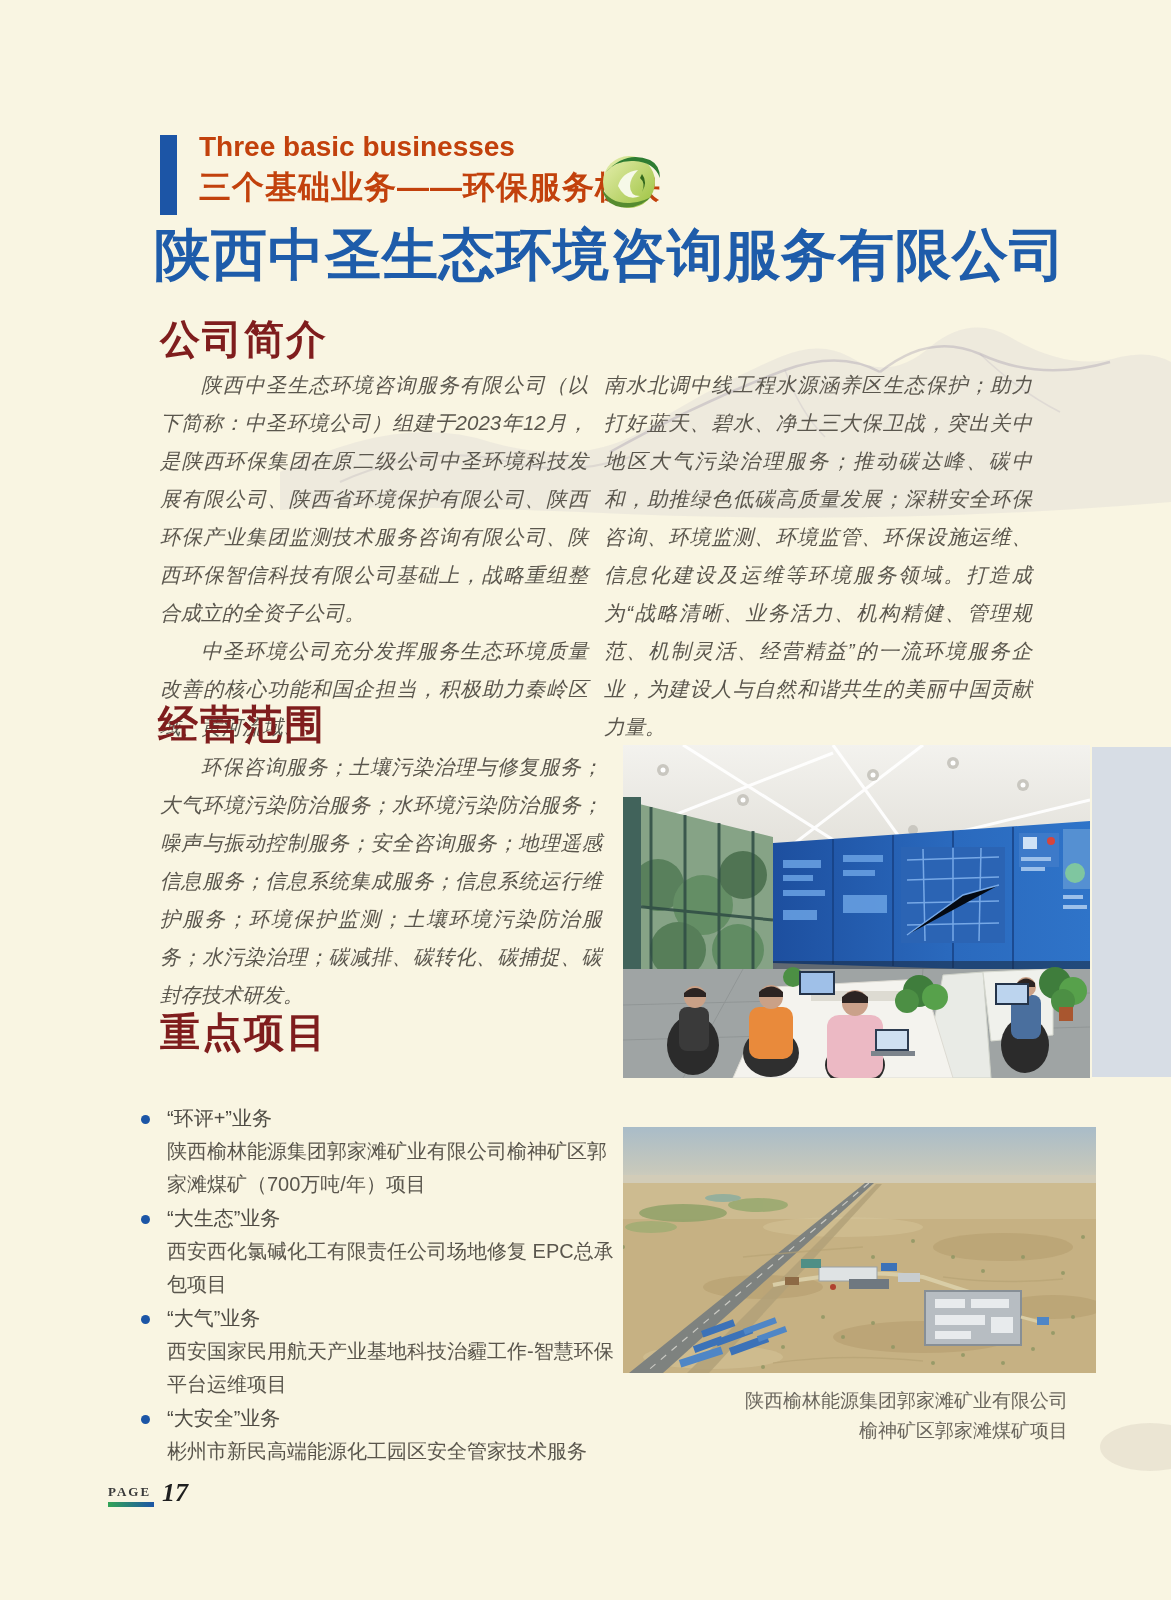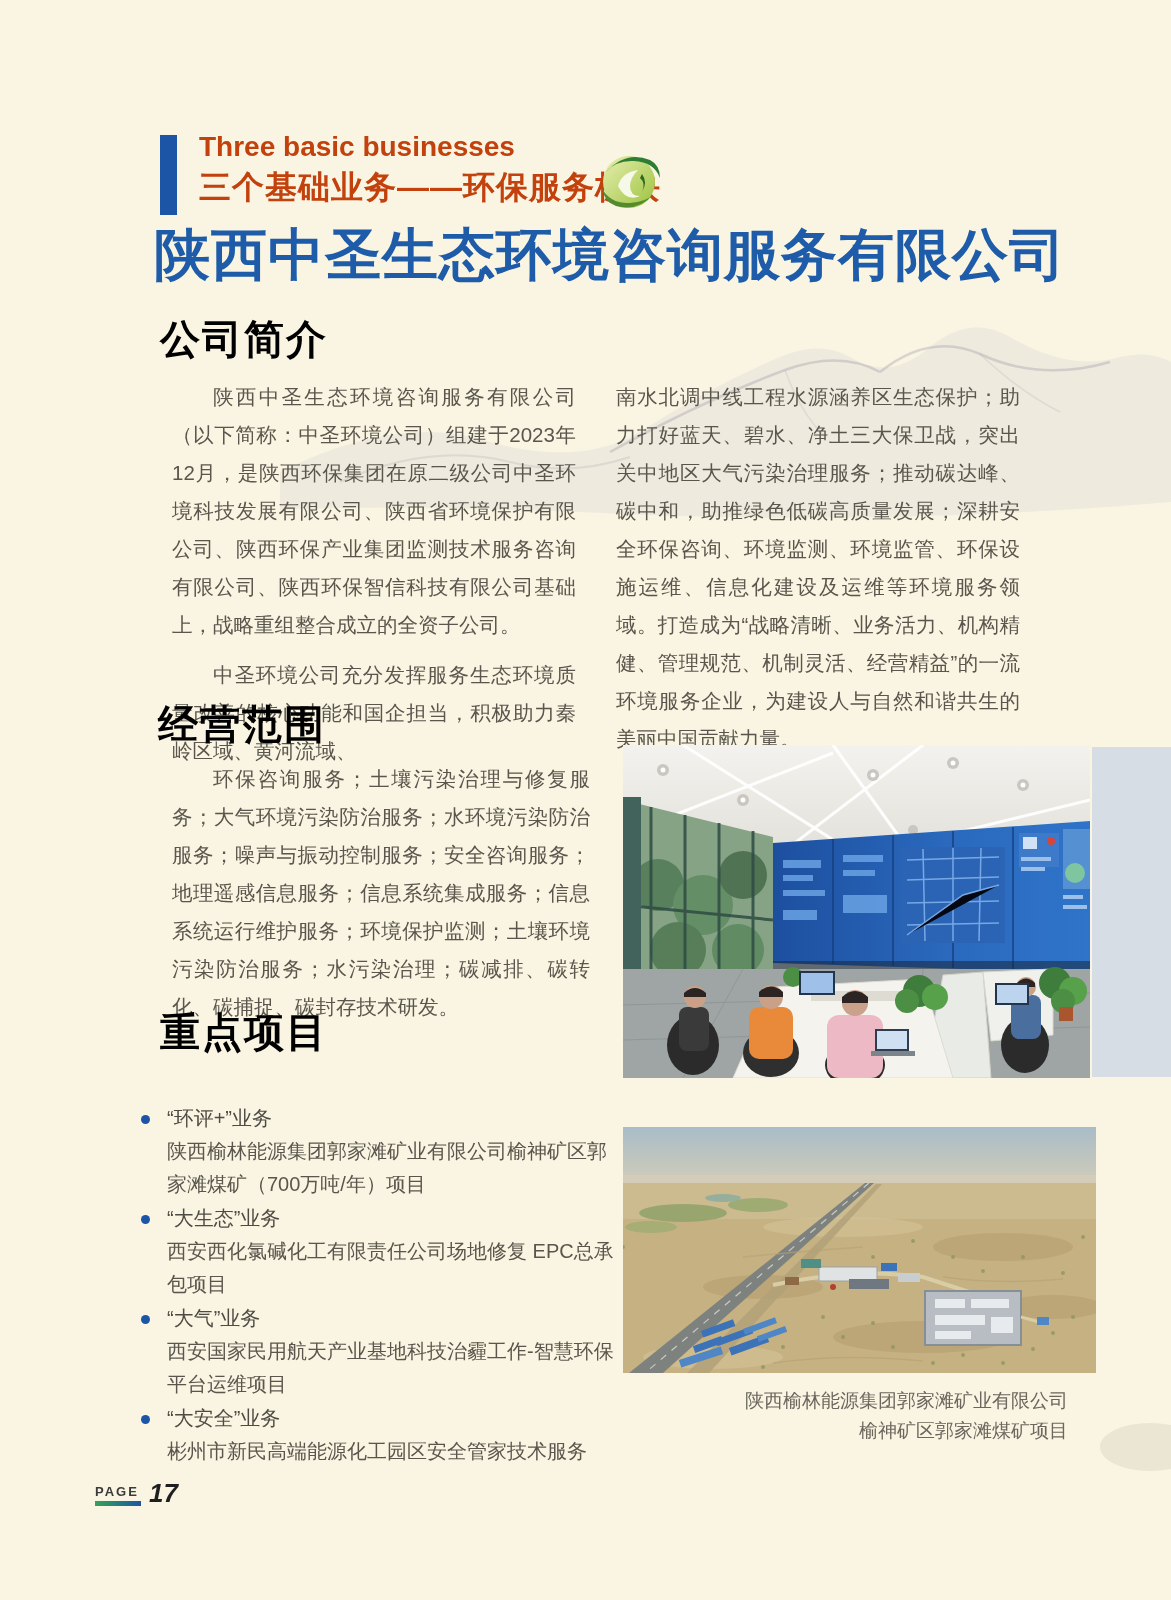--- a/index.html
+++ b/index.html
@@ -14,48 +14,48 @@
   .logo{position:absolute;left:596px;top:148px;width:66px;height:66px;}
 
   
   .main-title{position:absolute;left:154px;top:218px;width:900px;font-size:56px;font-weight:900;color:#1e5caa;letter-spacing:1px;white-space:nowrap;}
 
   
   .mountains{position:absolute;left:280px;top:262px;width:891px;height:270px;pointer-events:none;}
   .blob-br{position:absolute;left:1090px;top:1415px;width:81px;height:70px;pointer-events:none;}
 
   
-  .sec-h{position:absolute;font-size:40px;font-weight:900;color:#000000;letter-spacing:2px;}
+  .sec-h{position:absolute;font-size:40px;font-weight:900;color:#7f1d1d;letter-spacing:2px;}
   .h-intro{left:160px;top:312px;}
   .h-scope{left:158px;top:697px;}
   .h-projects{left:160px;top:1005px;}
 
   
   .body-col{position:absolute;font-size:20.5px;line-height:38px;color:#5a564d;text-align:justify;}
   .col-l{left:160px;top:366px;width:428px;}
   .col-r{left:604px;top:366px;width:428px;}
-  .body-col p{margin:12px;}
+  .body-col p{margin:0;font-style:italic;}
   .indent{text-indent:2em;}
   .scope-text{left:160px;top:748px;width:442px;}
 
   
   .bullets{position:absolute;left:141px;top:1089px;width:480px;font-size:20px;line-height:33px;color:#55524a;margin-top:13px;}
   .b-item{position:relative;padding-left:26px;margin-bottom:1px;}
   .b-dot{position:absolute;left:0;top:13px;width:9px;height:9px;border-radius:50%;background:#1c55a6;}
   .b-label{color:#4e4b44;font-weight:500;}
   .b-desc{color:#5a564d;}
 
   
   .photo1{position:absolute;left:623px;top:745px;width:467px;height:333px;overflow:hidden;}
   .photo2{position:absolute;left:623px;top:1127px;width:473px;height:246px;overflow:hidden;}
   .strip{position:absolute;left:1092px;top:747px;width:79px;height:330px;background:#d7dde5;}
   .caption{position:absolute;left:600px;top:1386px;width:468px;text-align:right;font-size:19px;line-height:30px;color:#6b675e;}
 
   
-  .footer{position:absolute;left:95px;top:1484px;}
+  .footer{position:absolute;left:108px;top:1484px;font-family:Liberation Serif, serif;}
   .page-word{font-size:13px;font-weight:bold;color:#3a3a3a;letter-spacing:2px;}
   .page-grad{width:46px;height:5px;margin-top:2px;background:linear-gradient(90deg,#33a457,#1c55a6);}
   .page-num{position:absolute;left:54px;top:-6px;font-size:26px;font-style:italic;font-weight:bold;color:#1f1f1f;}
 </style>
 </head>
 <body>
 
 <div class="page">
 
   <svg class="mountains" viewBox="0 0 891 270">

